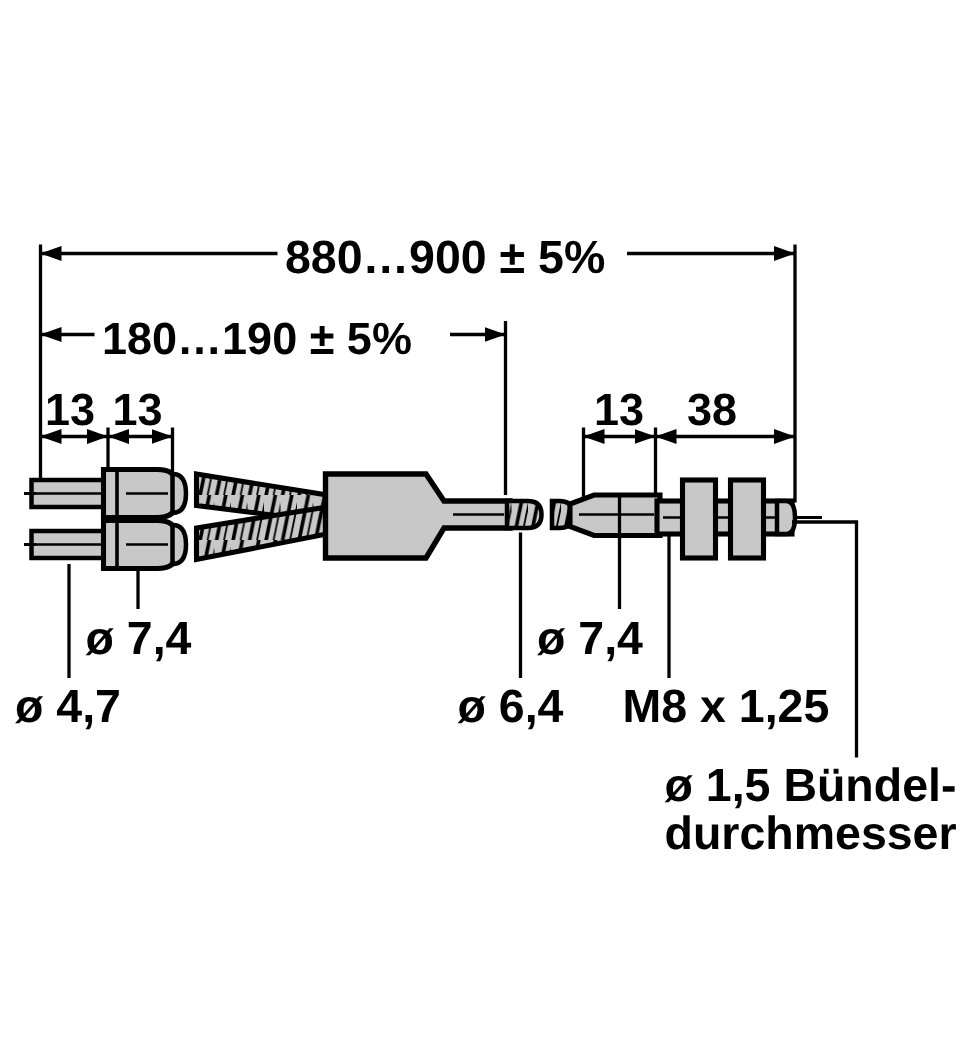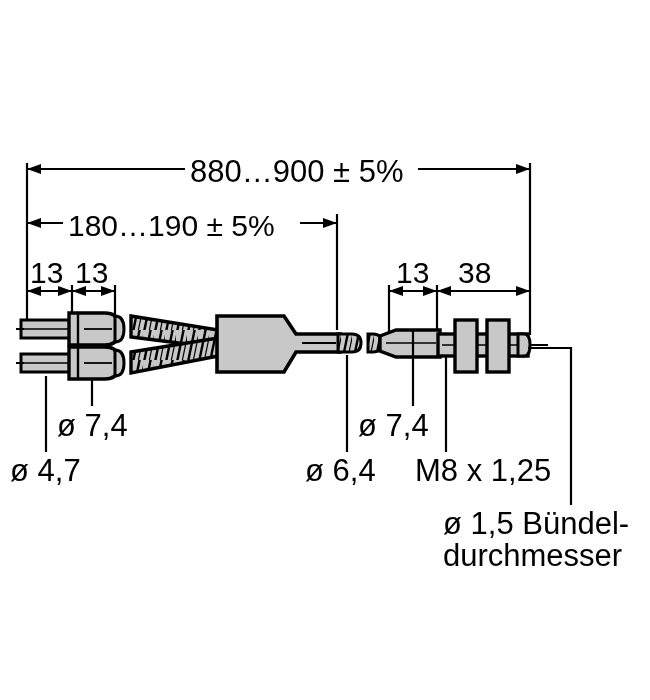--- a/index.html
+++ b/index.html
@@ -1,18 +1,18 @@
 <!DOCTYPE html>
 <html><head>
 <meta charset="utf-8">
 <style>
   html,body{margin:0;padding:0;background:#ffffff;}
   body{width:650px;height:700px;position:relative;overflow:hidden;
        font-family:"Liberation Sans",sans-serif;color:#000;}
-  #stage{position:absolute;left:0;top:0;width:650px;height:700px;}
+  #stage{position:absolute;left:0;top:0;width:650px;height:700px;font-weight:bold;}
   svg{display:block;}
   .dimtext{font-family:"Liberation Sans",sans-serif;fill:#000;}
 </style>
 </head>
 <body>
 
 <div id="stage">
 <svg width="650" height="700" viewBox="0 0 650 700" xmlns="http://www.w3.org/2000/svg">
 
   <defs>

